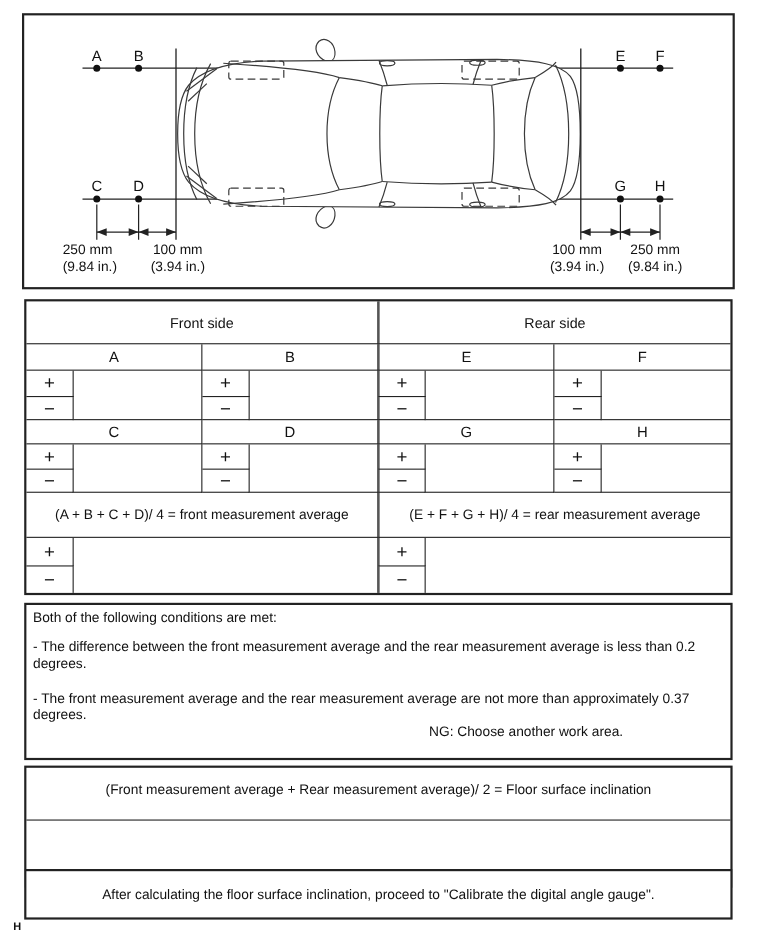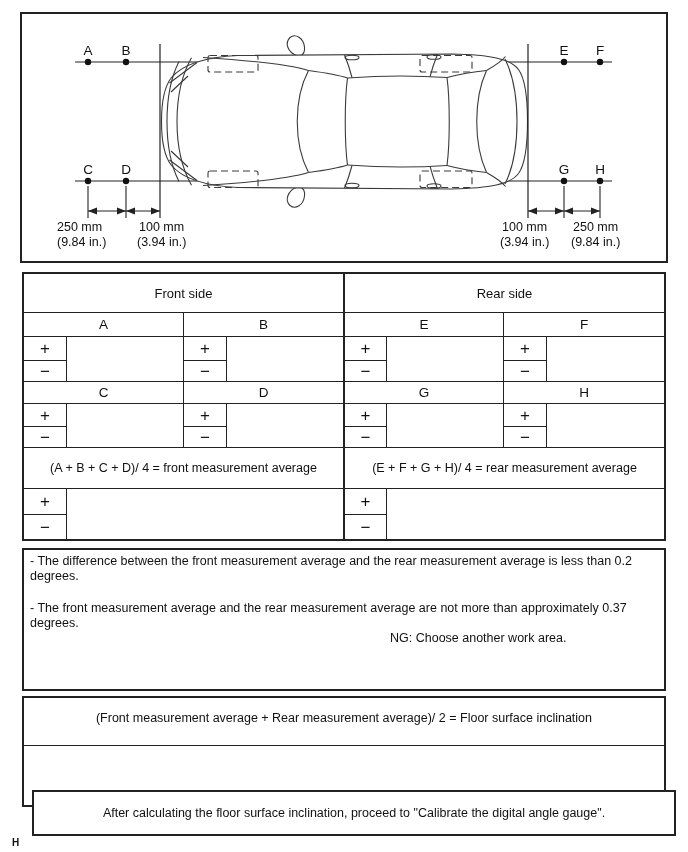--- a/index.html
+++ b/index.html
@@ -34,21 +34,21 @@
   .okng{position:relative;height:16px;}
   .ok{position:absolute;left:115px;top:0;}
   .ng{position:absolute;left:360px;top:0;}
   
   .incl-box{left:22px;top:696px;width:644px;height:111px;}
   .incl-formula{height:48px;border-bottom:1px solid #222;display:flex;
                 justify-content:center;align-items:flex-start;padding-top:13px;
                 font-size:12.5px;box-sizing:border-box;}
   .incl-empty{height:38px;}
   
-  .note-box{left:32px;top:790px;width:644px;height:46px;display:flex;
+  .note-box{left:22px;top:790px;width:644px;height:46px;display:flex;
             align-items:center;justify-content:center;font-size:12.5px;}
   .corner-h{position:absolute;left:12px;top:837px;font-size:10px;font-weight:bold;}
 </style>
 </head>
 <body>
 
 <div class="page">
 
   <div class="box diagram-box">
     <svg width="644" height="247" viewBox="22 14 644 247">
@@ -205,20 +205,21 @@
 
     <div class="c sign" style="grid-area:9/1/10/2">+</div>
     <div class="c no-b" style="grid-area:9/2/11/5"></div>
     <div class="c sign midL" style="grid-area:9/5/10/6">+</div>
     <div class="c no-r no-b" style="grid-area:9/6/11/9"></div>
     <div class="c sign no-b" style="grid-area:10/1/11/2">−</div>
     <div class="c sign midL no-b" style="grid-area:10/5/11/6">−</div>
   </div>
 
   <div class="box cond-box">
+    <div class="cond-intro">Both of the following conditions are met:</div>
     <div class="cond-bullet b1">- The difference between the front measurement average and the rear measurement average is less than 0.2 degrees.</div>
     <div class="cond-bullet b2">- The front measurement average and the rear measurement average are not more than approximately 0.37 degrees.</div>
     <div class="okng">
       <span class="ng">NG: Choose another work area.</span>
     </div>
   </div>
 
   <div class="box incl-box">
     <div class="incl-formula">(Front measurement average + Rear measurement average)/ 2 = Floor surface inclination</div>
     <div class="incl-empty"></div>

